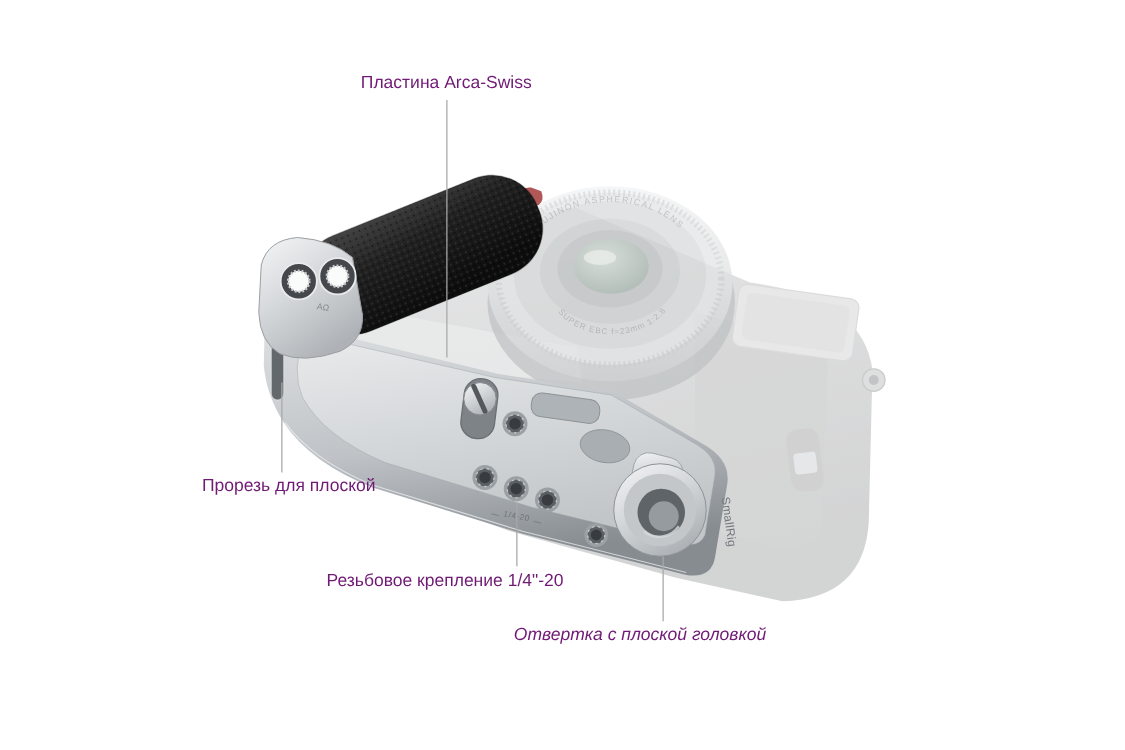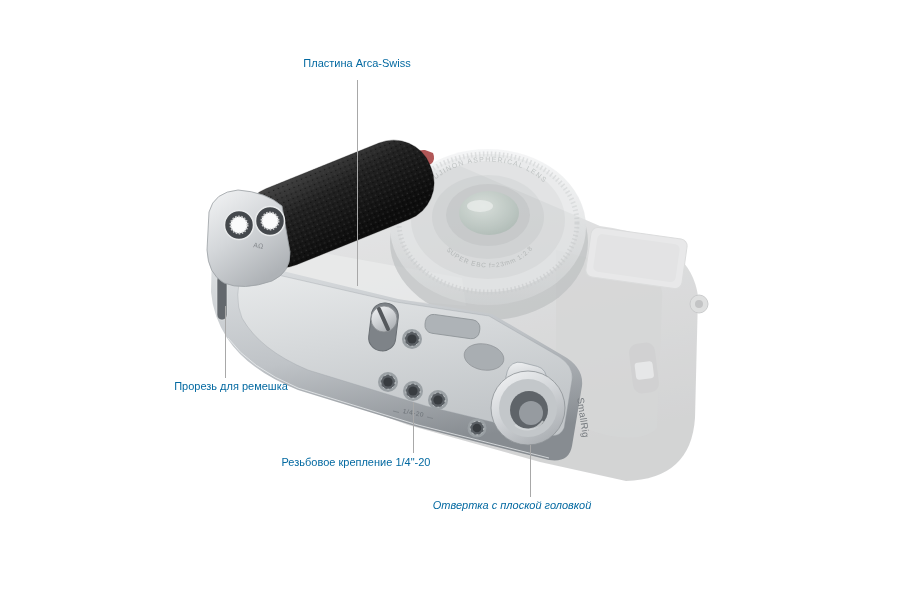--- a/index.html
+++ b/index.html
@@ -2,21 +2,21 @@
 <html><head>
 <meta charset="utf-8">
 <style>
   html,body{margin:0;padding:0;background:#ffffff;}
   .stage{
     position:relative;width:900px;height:600px;background:#ffffff;
     font-family:"Liberation Sans",sans-serif;overflow:hidden;margin:0 auto;
   }
   .stage svg{position:absolute;left:0;top:0;}
   .label{
-    position:absolute;font-size:11px;line-height:1.2;color:#0369a1;
+    position:absolute;font-size:14px;line-height:1.2;color:#701a75;
     white-space:nowrap;transform:translateX(-50%);
   }
   .leader{position:absolute;width:1px;background:#a8a8a8;}
   .leader-arca{left:357px;top:80px;height:206px;}
   .leader-strap{left:225px;top:306px;height:72px;}
   .leader-thread{left:413px;top:402px;height:51px;}
   .leader-screw{left:530px;top:445px;height:52px;}
   .label-arca{left:357px;top:57px;}
   .label-strap{left:231px;top:380px;}
   .label-thread{left:356px;top:456px;}
@@ -172,17 +172,17 @@
     <text x="258" y="248" font-size="7" fill="#85898d" text-anchor="middle" transform="rotate(9 258 248)">AΩ</text>
   </g>
 </svg>
 
   <div class="leader leader-arca"></div>
   <div class="leader leader-strap"></div>
   <div class="leader leader-thread"></div>
   <div class="leader leader-screw"></div>
 
   <div class="label label-arca">Пластина Arca-Swiss</div>
-  <div class="label label-strap">Прорезь для ремешка</div>
+  <div class="label label-strap">Прорезь для плоской</div>
   <div class="label label-thread">Резьбовое крепление 1/4"-20</div>
   <div class="label label-screw">Отвертка с плоской головкой</div>
 
 </div>
 
 </body></html>

